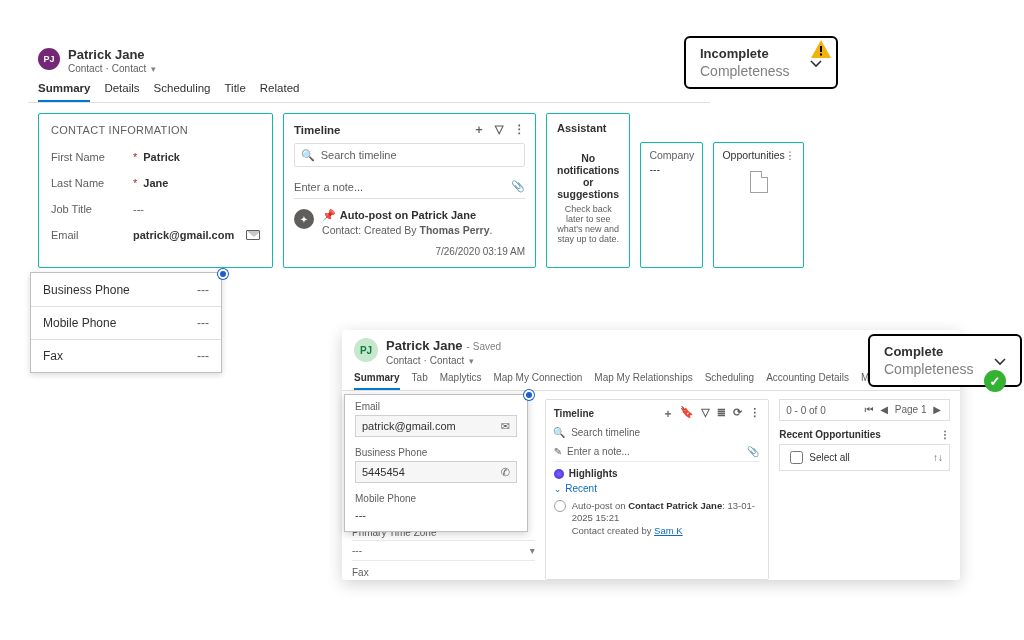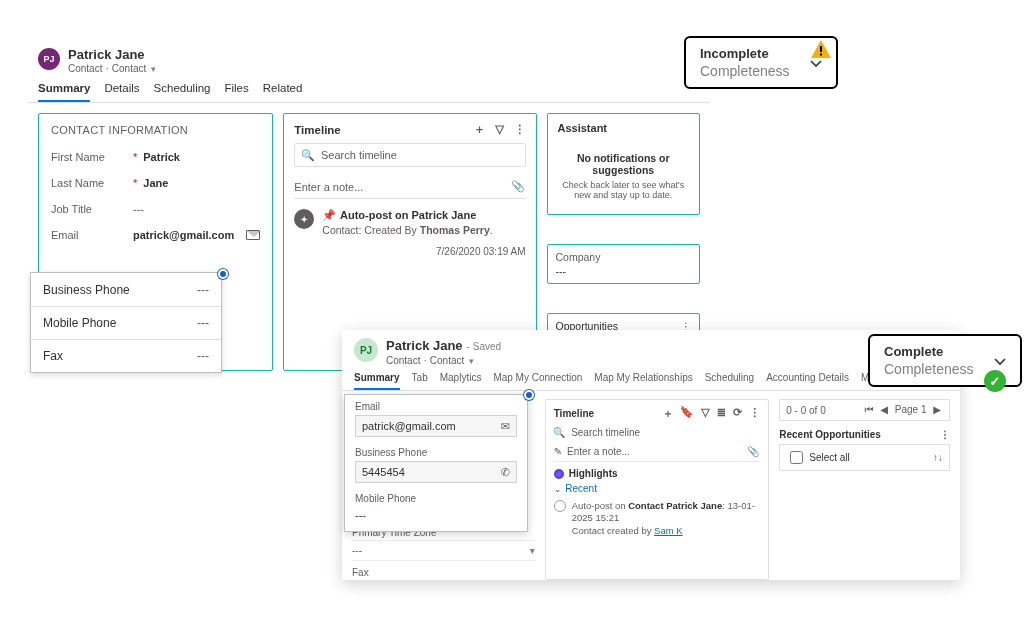--- a/index.html
+++ b/index.html
@@ -38,21 +38,21 @@
   .noteRow { margin-top: 8px; display: flex; align-items: center; height: 24px; font-size: 11px; color: #605e5c; border-bottom: 1px solid #e1dfdd; }
   .noteRow .att { margin-left: auto; }
   .postRow { margin-top: 10px; display: flex; }
   .postIcon { width: 20px; height: 20px; border-radius: 50%; background: #605e5c; color: #fff; font-size: 10px; display: flex; align-items: center; justify-content: center; margin-right: 8px; }
   .postBody { font-size: 11px; }
   .postBody .pin { color: #a6a6a6; margin-right: 4px; }
   .postBody .subj { font-weight: 600; }
   .postBody .meta { color: #605e5c; font-size: 10.5px; margin-top: 2px; }
   .postDate { text-align: right; color: #605e5c; font-size: 10px; margin-top: 10px; }
 
-  .rightColA { width: 154px; display: flex; flex-direction: column; }
+  .rightColA { width: 154px; display: flex; flex-direction: row; gap: 10px; }
   .assistCard { padding: 8px 10px 14px 10px; }
   .assistCard h5 { margin: 0 0 18px 0; font-size: 11px; font-weight: 600; }
   .assistMsg { text-align: center; font-size: 10.5px; font-weight: 600; }
   .assistSub { text-align: center; font-size: 9px; color: #605e5c; margin-top: 4px; }
   .miniCard { padding: 6px 8px; font-size: 10.5px; margin-top: 29px; }
   .miniCard .mlabel { color: #605e5c; }
   .miniCard .mval { margin-top: 2px; }
   .oppHead { display: flex; align-items: center; }
   .oppHead .dots { margin-left: auto; color: #605e5c; }
   .docIcon { margin: 10px auto 0 auto; width: 18px; height: 22px; border: 1px solid #a0a0a0; position: relative; }
@@ -151,21 +151,21 @@
         <div class="subA">
           <span>Contact</span><span class="sep">·</span><span>Contact</span>
           <span style="font-size:9px;color:#808080;margin-left:2px;">▾</span>
         </div>
       </div>
     </div>
     <div class="tabsA">
       <div class="tab active">Summary</div>
       <div class="tab">Details</div>
       <div class="tab">Scheduling</div>
-      <div class="tab">Files</div>
+      <div class="tab">Title</div>
       <div class="tab">Related</div>
     </div>
 
     <div class="bodyA">
 
       <div class="cardA contactCard">
         <h4>CONTACT INFORMATION</h4>
         <div class="frow">
           <div class="flabel">First Name</div>
           <span class="fstar">*</span>

